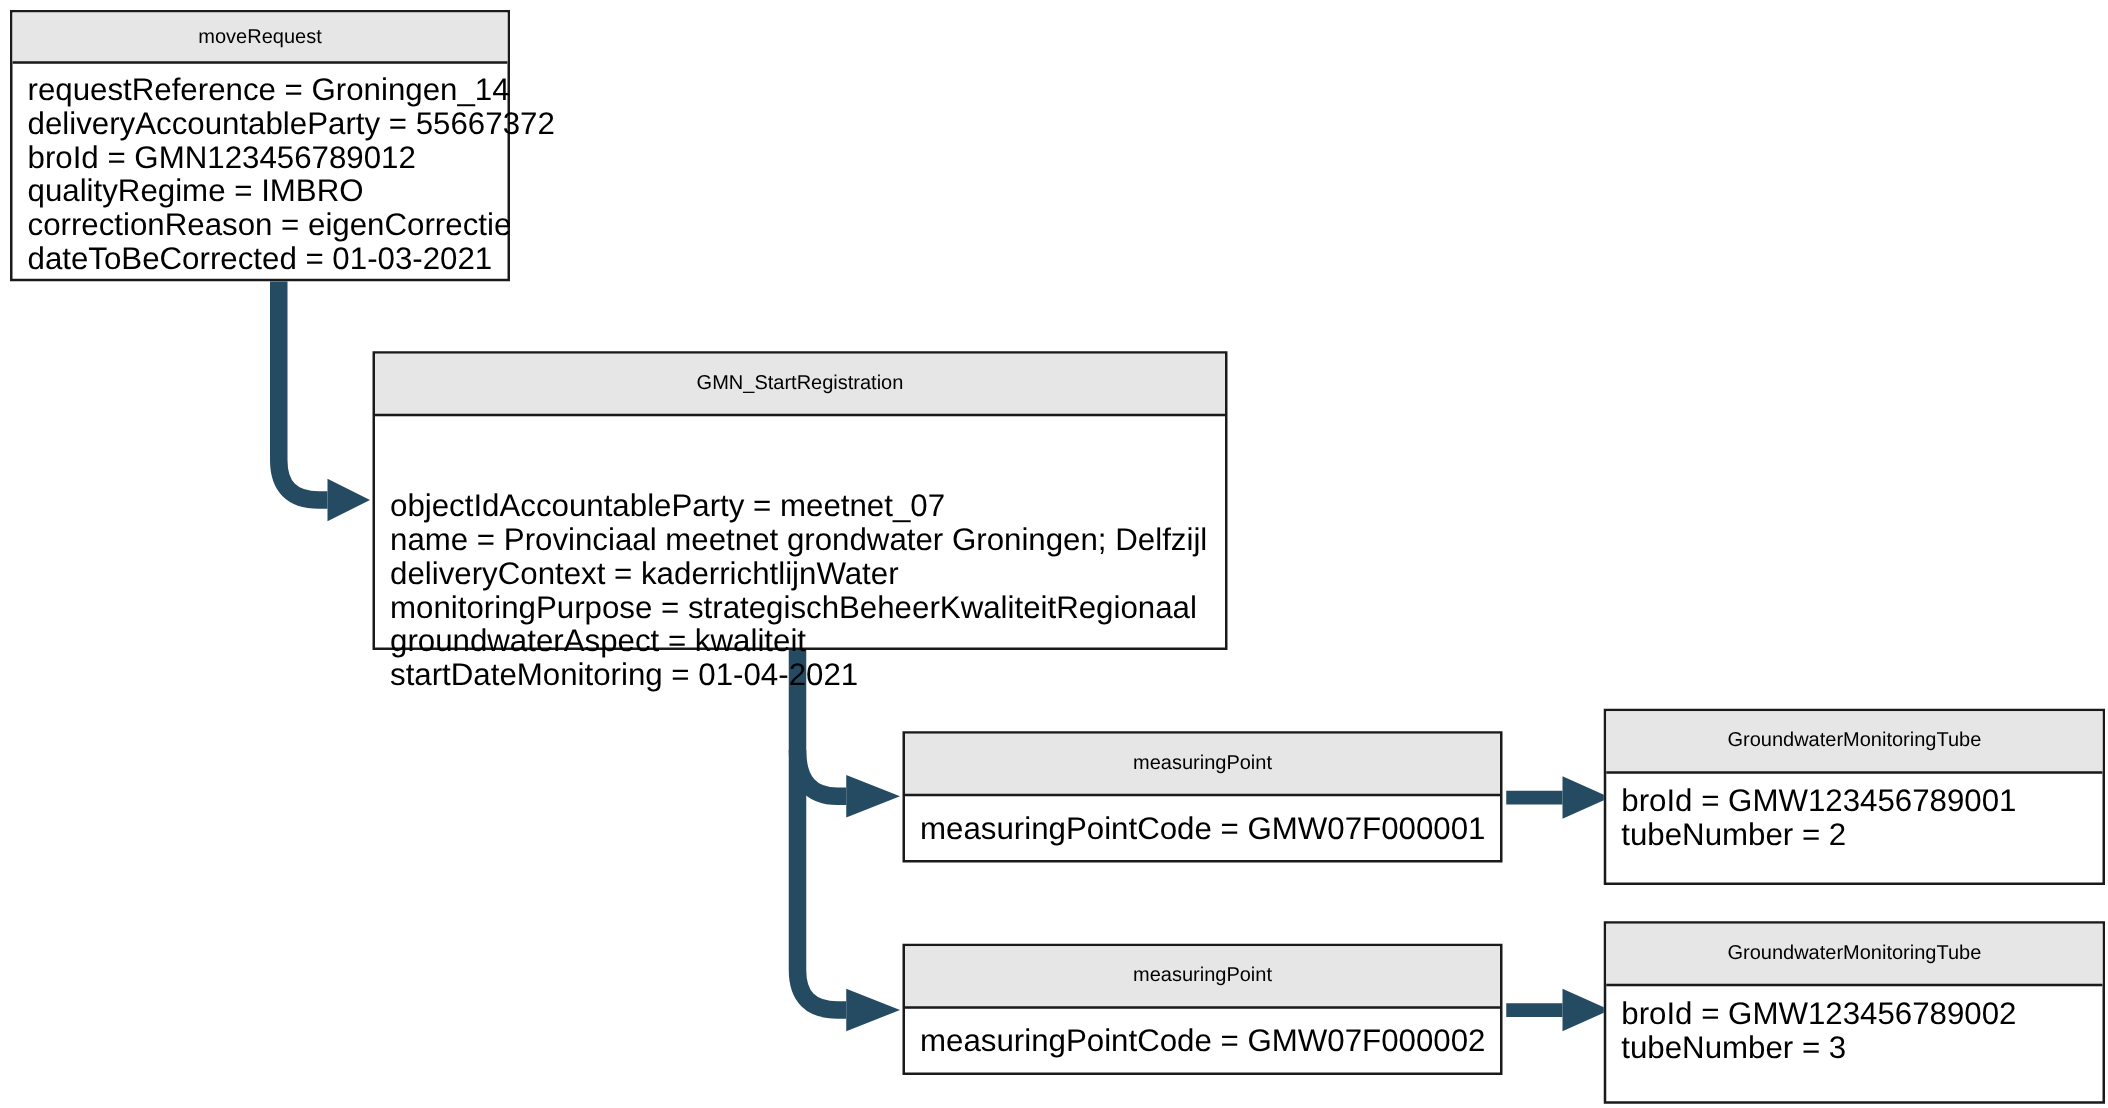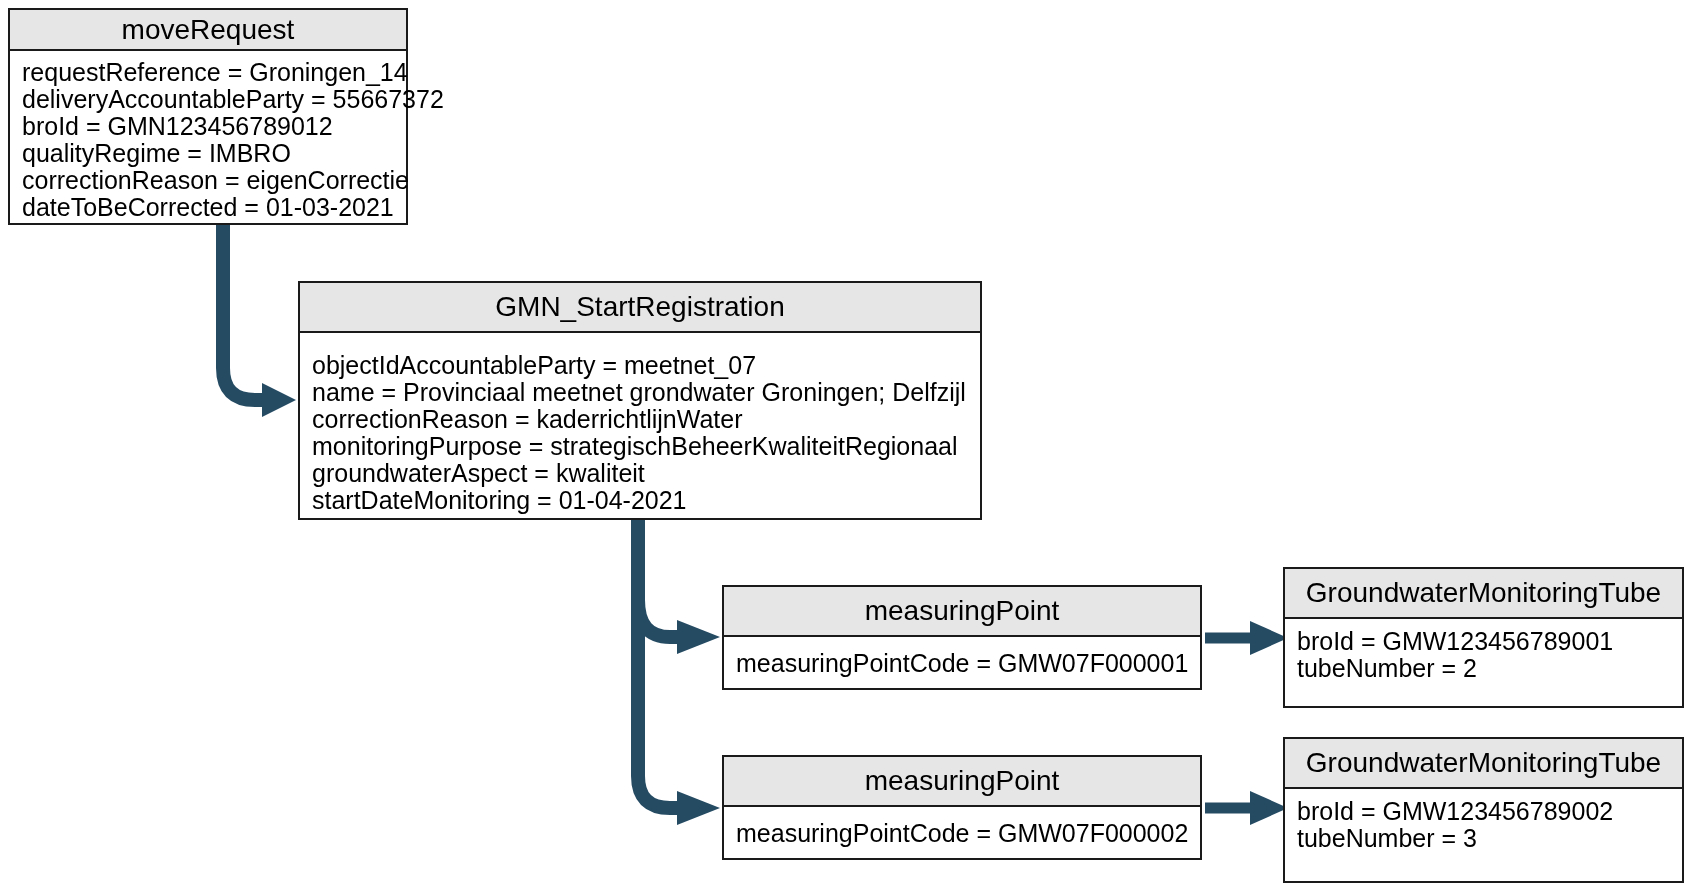--- a/index.html
+++ b/index.html
@@ -27,35 +27,35 @@
     border:2px solid var(--border);
     background:var(--bg);
     z-index:2;
     display:flex;
     flex-direction:column;
   }
   .uml-header{
     background:var(--header-fill);
     border-bottom:2px solid var(--border);
     display:flex;align-items:center;justify-content:center;
-    font-size:28px;
+    font-size:16px;
     flex:0 0 auto;
   }
   .uml-body{
     padding:8px 12px 6px 12px;
     font-size:25px;
     line-height:27px;
     flex:1 1 auto;
   }
   .uml-body .attr{white-space:nowrap;}
 
   
   .box-move   {left:8px;   top:8px;   width:400px; height:217px;}
   .box-move   .uml-header{height:41px;}
-  .box-gmn    {left:298px; top:281px; width:684px; height:239px;}
+  .box-gmn    {left:298px; top:281px; width:684px; height:239px;gap:40px;}
   .box-gmn    .uml-header{height:50px;}
   .box-gmn    .uml-body{padding-top:19px;}
   .box-mp1    {left:722px; top:585px; width:480px; height:105px;}
   .box-mp1    .uml-header{height:50px;}
   .box-mp2    {left:722px; top:755px; width:480px; height:105px;}
   .box-mp2    .uml-header{height:50px;}
   .box-mp1 .uml-body, .box-mp2 .uml-body{display:flex;align-items:center;border-radius:22px;}
   .box-tube1  {left:1283px;top:567px; width:401px; height:141px;}
   .box-tube1  .uml-header{height:50px;}
   .box-tube2  {left:1283px;top:737px; width:401px; height:146px;}
@@ -108,21 +108,21 @@
       <div class="attr">correctionReason = eigenCorrectie</div>
       <div class="attr">dateToBeCorrected = 01-03-2021</div>
     </div>
   </div>
 
   <div class="uml-box box-gmn">
     <div class="uml-header">GMN_StartRegistration</div>
     <div class="uml-body">
       <div class="attr">objectIdAccountableParty = meetnet_07</div>
       <div class="attr">name = Provinciaal meetnet grondwater Groningen; Delfzijl</div>
-      <div class="attr">correctionReason = kaderrichtlijnWater</div>
+      <div class="attr">deliveryContext = kaderrichtlijnWater</div>
       <div class="attr">monitoringPurpose = strategischBeheerKwaliteitRegionaal</div>
       <div class="attr">groundwaterAspect = kwaliteit</div>
       <div class="attr">startDateMonitoring = 01-04-2021</div>
     </div>
   </div>
 
   <div class="uml-box box-mp1">
     <div class="uml-header">measuringPoint</div>
     <div class="uml-body">
       <div class="attr">measuringPointCode = GMW07F000001</div>

